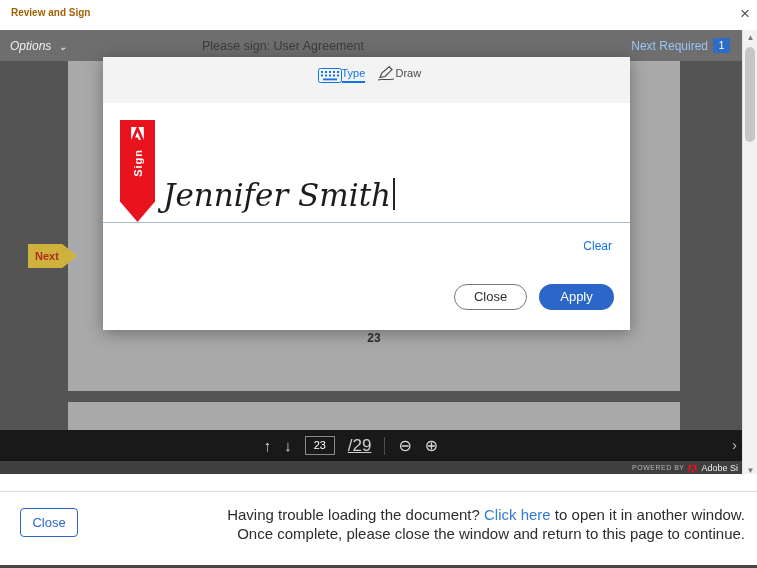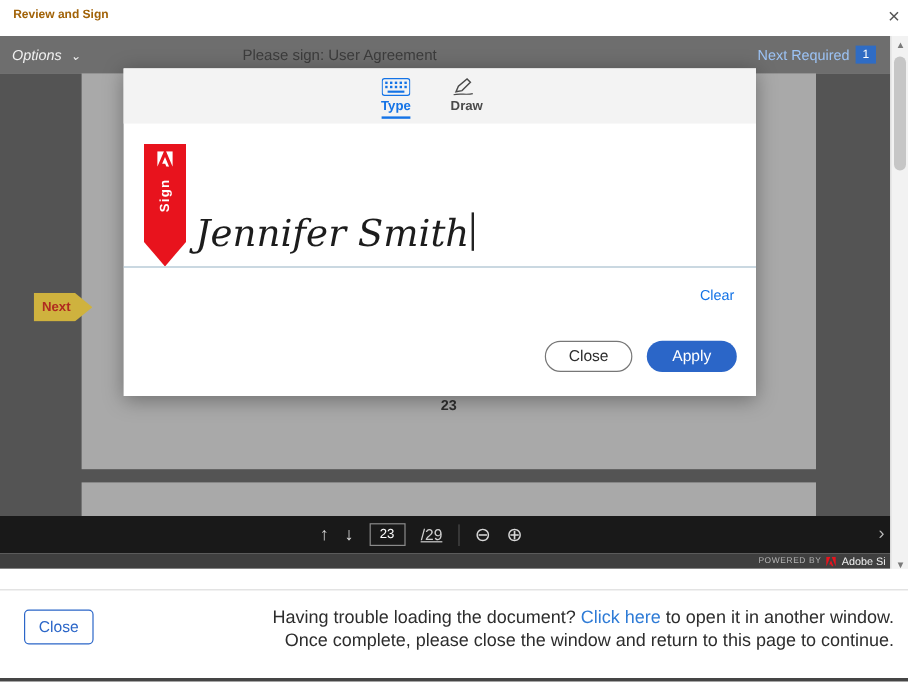--- a/index.html
+++ b/index.html
@@ -30,21 +30,21 @@
 
   .next-tag { position:absolute; left:28px; top:183px; width:49px; height:24px; background:#cfb23e;
               clip-path:polygon(0 0,70% 0,100% 50%,70% 100%,0 100%);
               color:#b02b20; font-size:11px; font-weight:bold; line-height:24px; padding-left:7px; cursor:pointer; }
 
   
   .sig-modal { position:absolute; left:103px; top:57px; width:527px; height:273px; background:#fff;
                box-shadow:0 3px 16px rgba(0,0,0,0.35); }
   .sig-header { position:absolute; left:0; top:0; right:0; height:46px; background:#f3f3f3;
                 display:flex; justify-content:center; align-items:flex-start; gap:18px; padding-top:7px; }
-  .tab { display:flex; flex-direction:column; align-items:flex-start; width:40px; cursor:pointer;font-weight:bold; }
+  .tab { display:flex; flex-direction:row; align-items:flex-end; width:40px; cursor:pointer; }
   .tab-icon { height:16px; display:flex; align-items:center; }
   .tab-label { font-size:11px; margin-top:3px; color:#4a4a4a; padding-bottom:2px; }
   .tab.active .tab-label { color:#1473e6; border-bottom:2px solid #1473e6; }
 
   .ribbon { position:absolute; left:17px; top:63px; width:35px; height:102px; background:#e8131d;
             clip-path:polygon(0 0,100% 0,100% 80%,50% 100%,0 80%);
             display:flex; flex-direction:column; align-items:center; padding-top:6px; }
   .sign-vert { margin-top:5px; color:#fff; font-size:11px; font-weight:bold;
                writing-mode:vertical-rl; transform:rotate(180deg); letter-spacing:1px; }
 
@@ -60,21 +60,21 @@
   .btn-apply { width:75px; height:26px; border:none; border-radius:14px; background:#2b66c8;
                color:#fff; font-size:13px; text-align:center; line-height:26px; cursor:pointer; }
 
   
   .pdf-toolbar { position:absolute; left:0; top:430px; width:742px; height:31px; background:#191919; }
   .pt-center { position:absolute; left:0; top:0; width:742px; height:31px; display:flex; align-items:center;
                justify-content:center; gap:13px; transform:translateX(-20px); color:#d8d8d8; }
   .pt-arrow { font-size:15px; cursor:pointer; }
   .page-box { width:30px; height:19px; border:1px solid #8a8a8a; color:#fff; font-size:11px; text-align:center;
               line-height:17px; background:transparent; cursor:text; }
-  .page-total { font-size:13px; color:#cfcfcf;text-decoration:underline; }
+  .page-total { font-size:17px; color:#cfcfcf;text-decoration:underline; }
   .pt-div { width:1px; height:18px; background:#4d4d4d; }
   .zoom { font-size:16px; cursor:pointer; }
   .pt-chevron { position:absolute; right:5px; top:6px; font-size:15px; color:#bbb; cursor:pointer; }
 
   .powered { position:absolute; left:0; top:461px; width:742px; height:13px; background:#3f3f3f;
              display:flex; justify-content:flex-end; align-items:center; gap:4px; padding-right:4px; }
   .powered .pb { font-size:7px; color:#b5b5b5; letter-spacing:0.5px; }
   .powered .brand { font-size:9px; color:#f1f1f1; }
 
   

